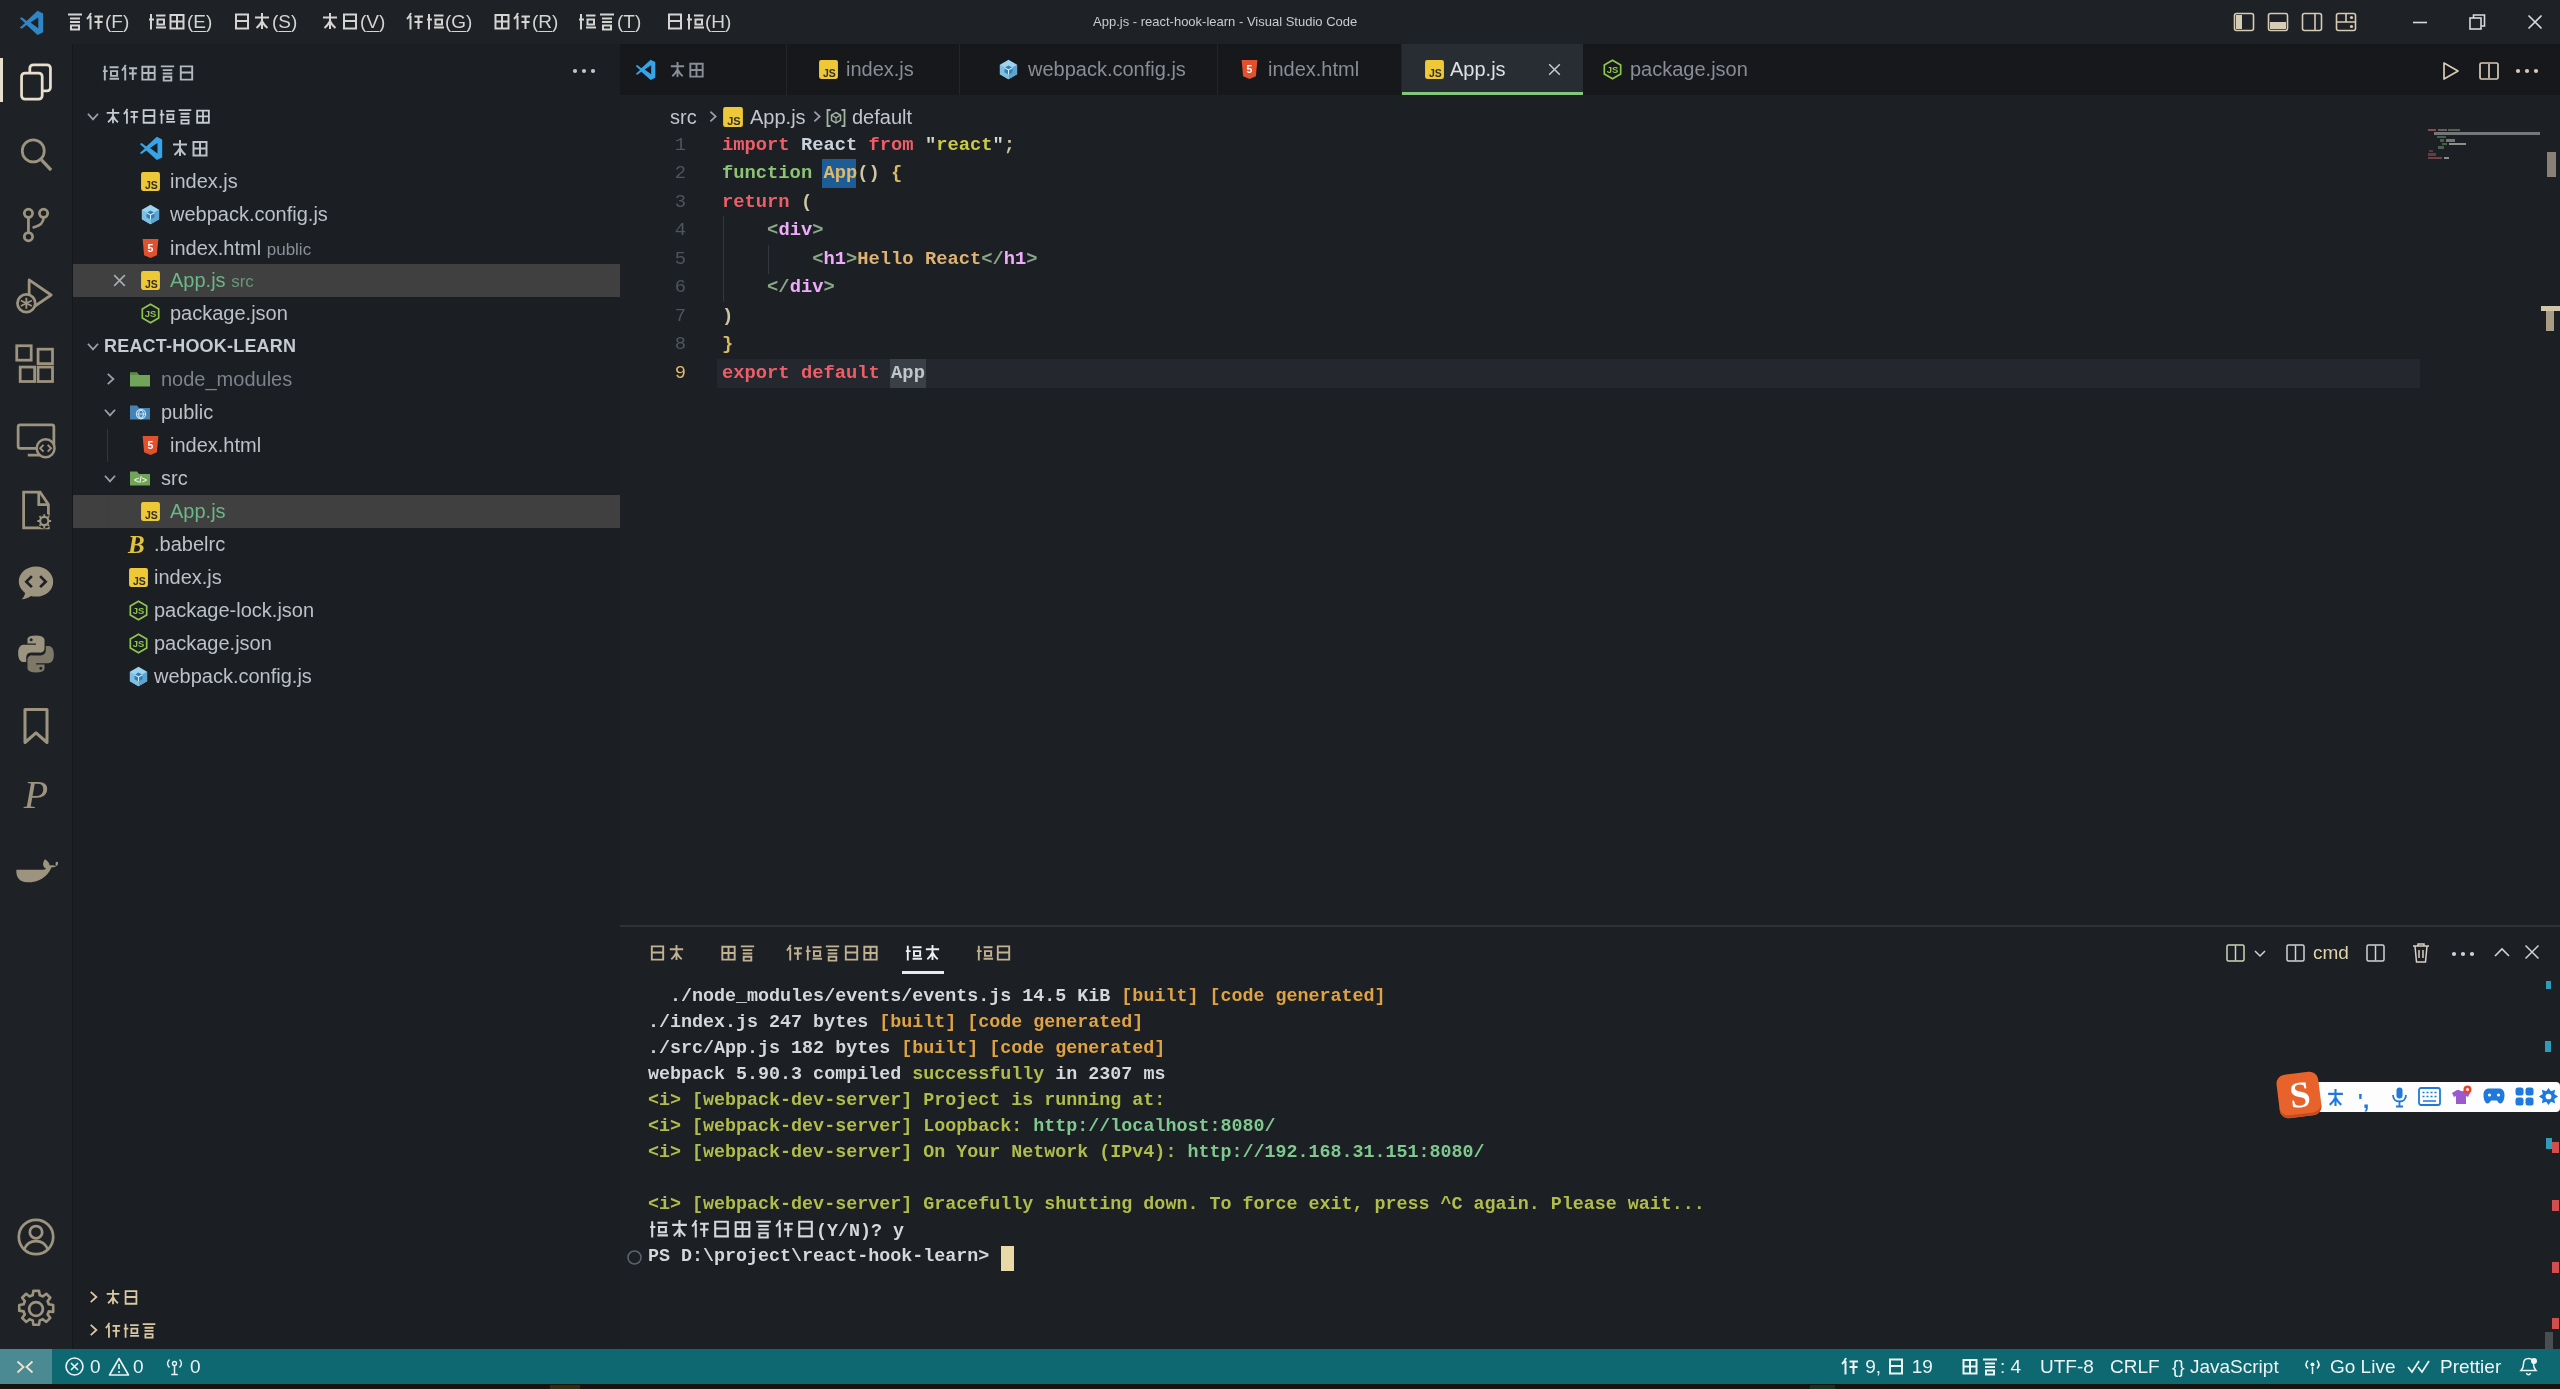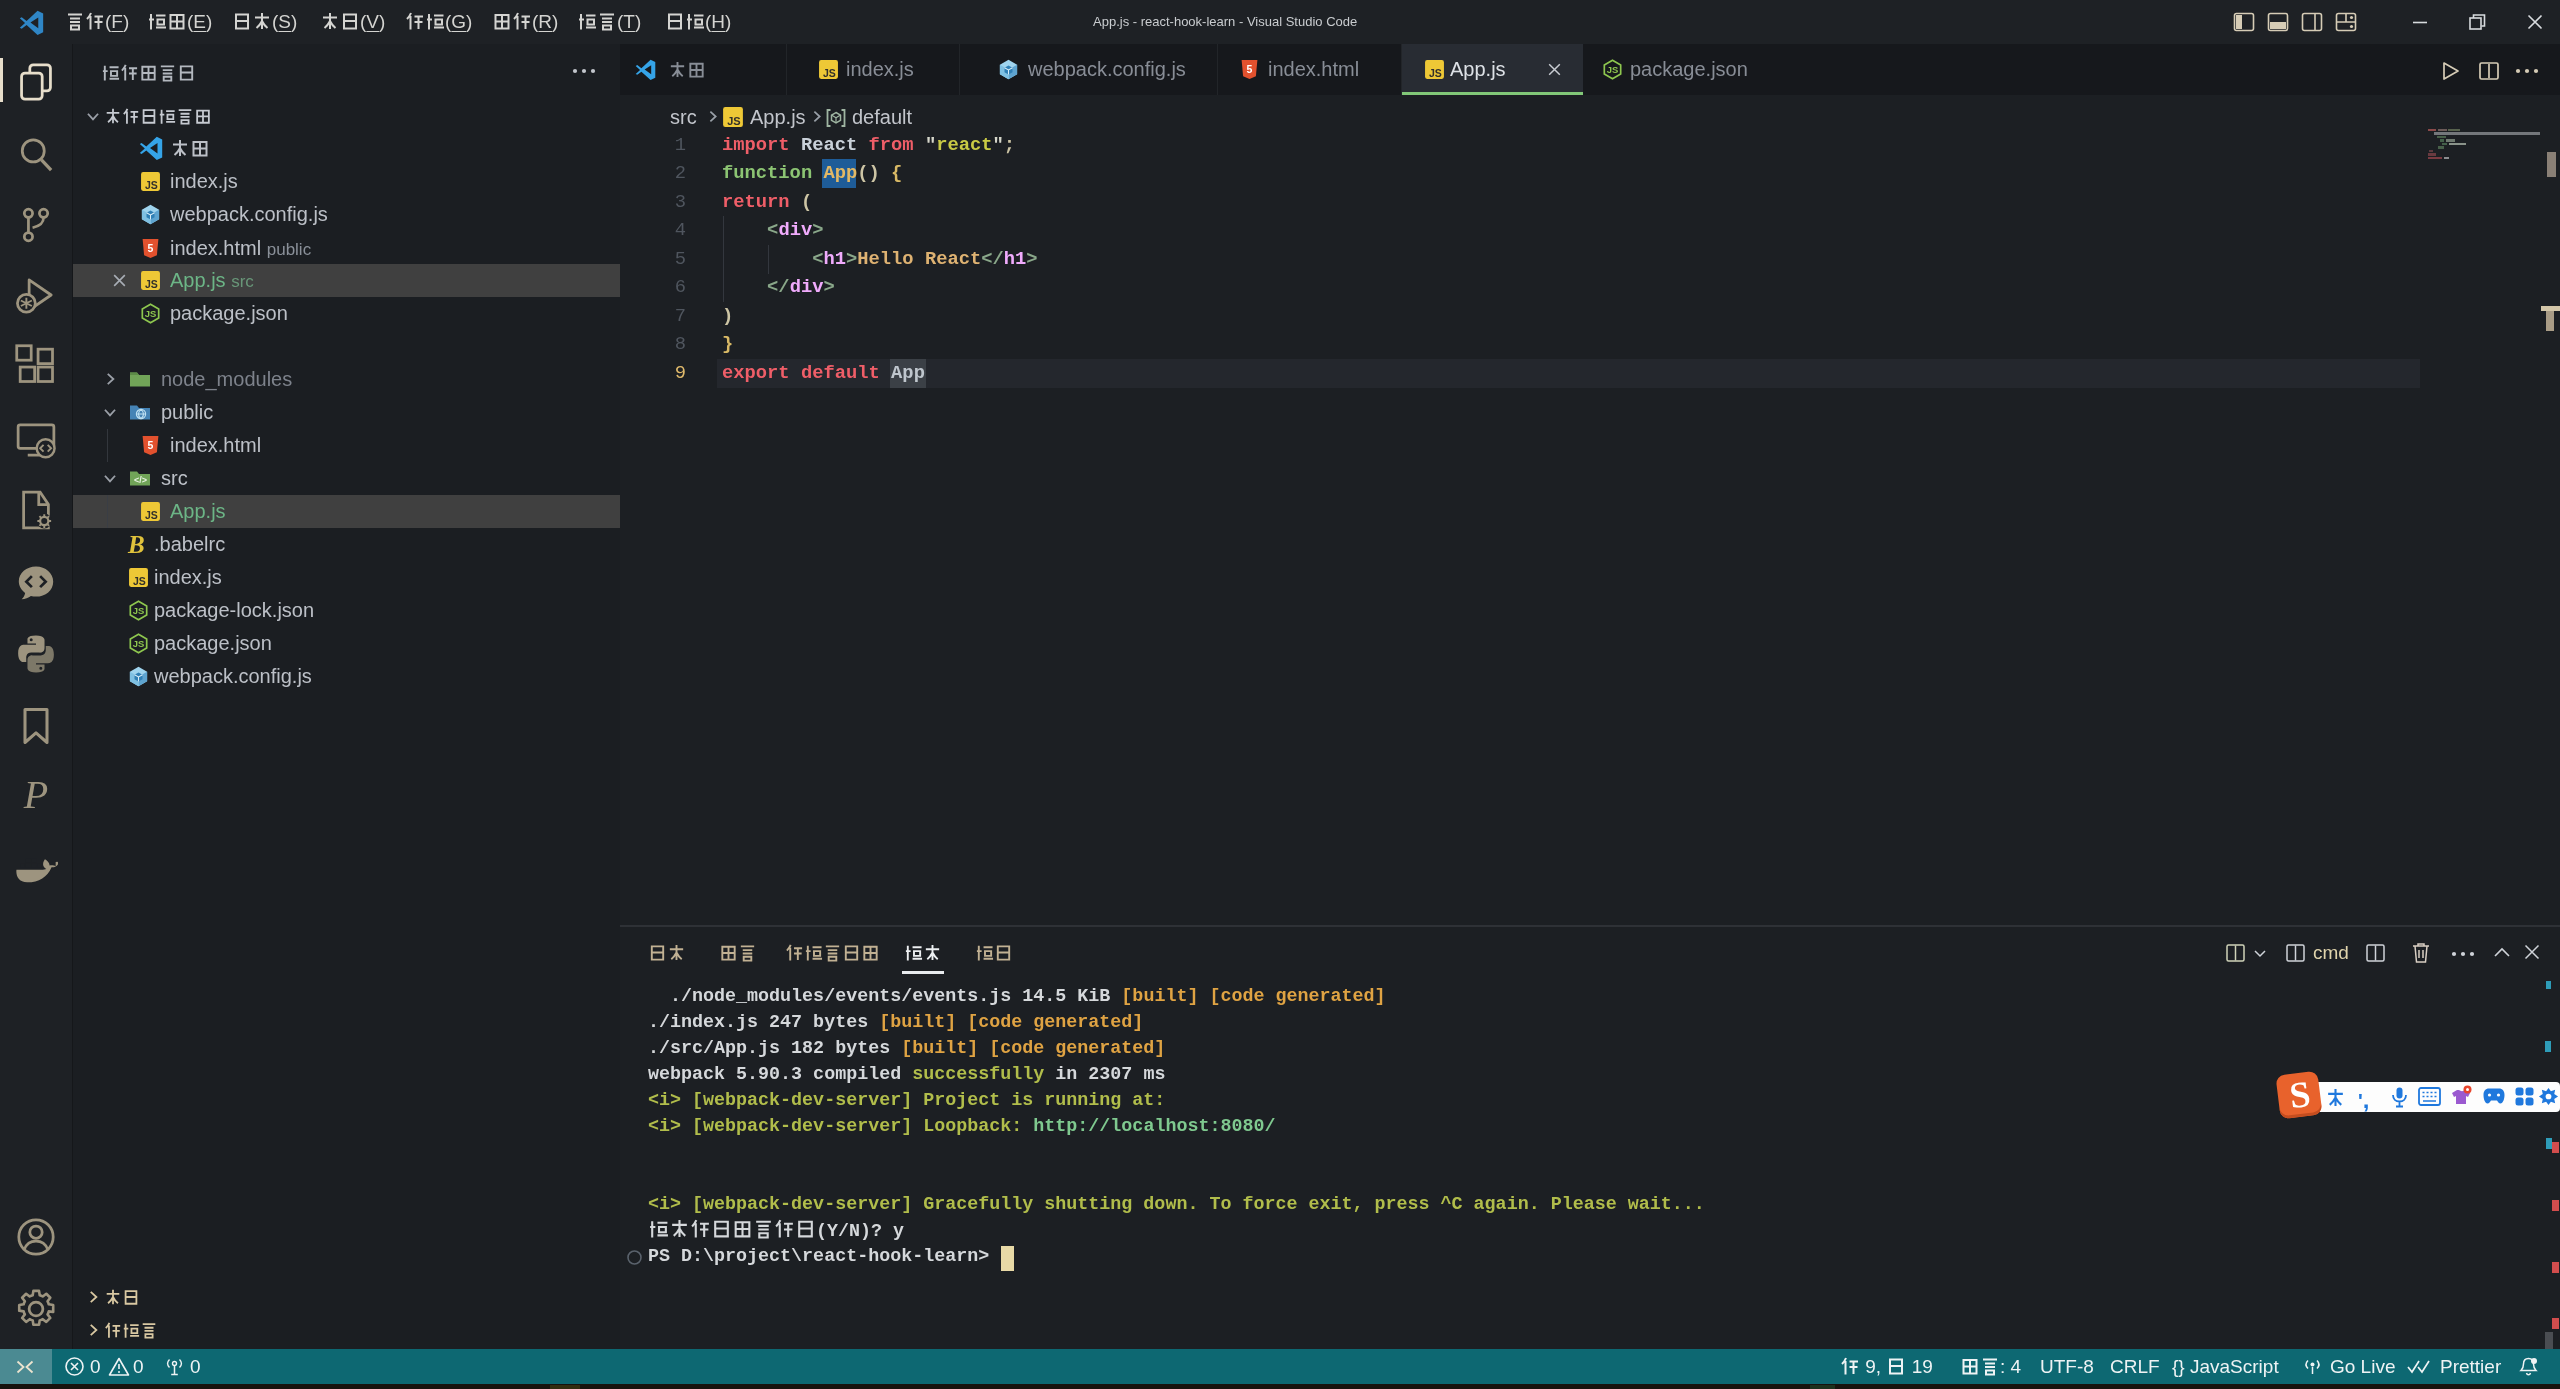--- a/index.html
+++ b/index.html
@@ -338,20 +338,26 @@
       </svg>
       <span style="position:absolute;left:97px;color:#6cb586">App.js <span style="color:#689678;font-size:17px">src</span></span>
     </div>
   <div class="srow" style="top:252.5px">
       <svg class="fico" style="left:67px">
         <use href="#fnode"></use>
       </svg>
       <span style="position:absolute;left:97px">package.json</span>
     </div>
 
+  <div class="srow" style="top:285.5px;font-weight:bold;color:#c6cad1;font-size:18px">
+    <svg class="chev" style="left:11px">
+        <use href="#chevD"></use>
+      </svg>
+    <span style="position:absolute;left:31px;letter-spacing:.2px">REACT-HOOK-LEARN</span>
+  </div>
 
   <div class="srow" style="top:318.5px;color:#7d828b">
     <svg class="chev" style="left:28px">
         <use href="#chevR"></use>
       </svg>
     <svg class="fico" style="left:56px;width:22px;height:19px;top:7px" viewBox="0 0 22 19">
         <path d="M1 2.5h7l2 2.5h11v11.5H1z" fill="#71a458"></path>
         <path d="M1 2.5h7l2 2.5h-9z" fill="#5c8a47"></path>
       </svg>
     <span style="position:absolute;left:88px">node_modules</span>
@@ -631,20 +637,21 @@
   <svg class="abs" style="left:1902px;top:15px" width="20" height="20" viewBox="0 0 20 20">
       <path d="M3.5 3.5l13 13M16.5 3.5l-13 13" stroke="#cfd3d9" stroke-width="1.5"></path>
     </svg>
 
   <div class="tline" style="top:57px"><span class="wht">  ./node_modules/events/events.js 14.5 KiB </span><span class="amb">[built] [code generated]</span></div>
   <div class="tline" style="top:83px"><span class="wht">./index.js 247 bytes </span><span class="amb">[built] [code generated]</span></div>
   <div class="tline" style="top:109px"><span class="wht">./src/App.js 182 bytes </span><span class="amb">[built] [code generated]</span></div>
   <div class="tline" style="top:135px"><span class="wht">webpack 5.90.3 compiled </span><span class="ol">successfully</span><span class="wht"> in 2307 ms</span></div>
   <div class="tline" style="top:161px"><span class="ol">&lt;i&gt; [webpack-dev-server] Project is running at:</span></div>
   <div class="tline" style="top:187px"><span class="ol">&lt;i&gt; [webpack-dev-server] Loopback: </span><span class="mint">http://localhost:8080/</span></div>
+  <div class="tline" style="top:213px"><span class="ol">&lt;i&gt; [webpack-dev-server] On Your Network (IPv4): </span><span class="mint">http://192.168.31.151:8080/</span></div>
   <div class="tline" style="top:265px"><span class="ol">&lt;i&gt; [webpack-dev-server] Gracefully shutting down. To force exit, press ^C again. Please wait...</span></div>
   <div class="tline" style="top:291px"><span class="cjrow wht" style="letter-spacing:0"><svg class="cj" width="21" height="21">
           <use href="#g6"></use>
         </svg><svg class="cj" width="21" height="21">
           <use href="#g2"></use>
         </svg><svg class="cj" width="21" height="21">
           <use href="#g4"></use>
         </svg><svg class="cj" width="21" height="21">
           <use href="#g1"></use>
         </svg><svg class="cj" width="21" height="21">

